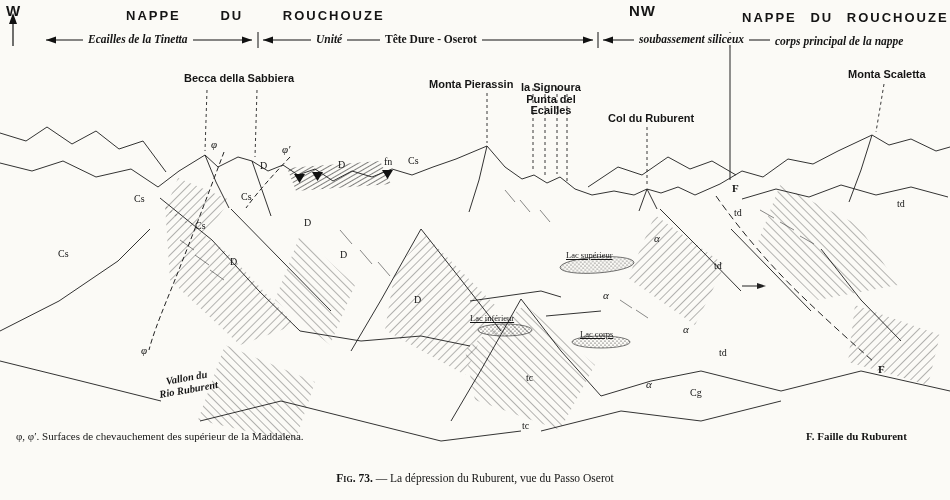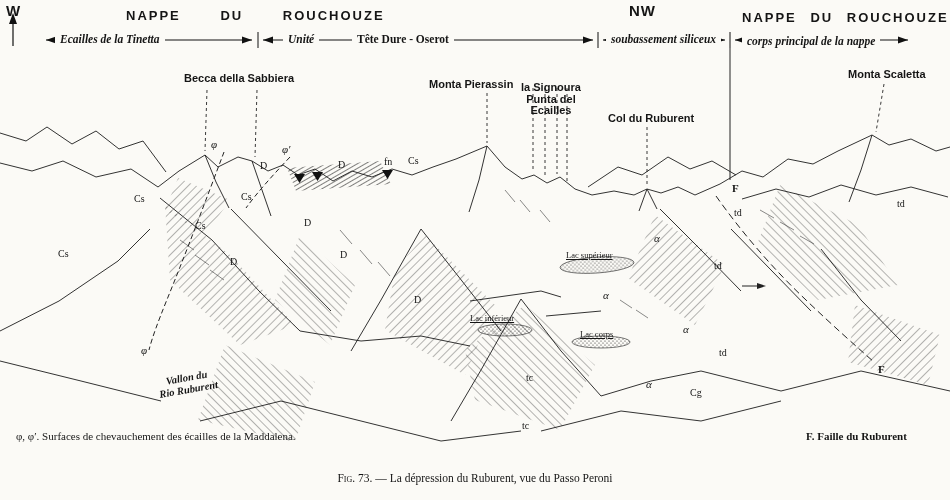--- a/index.html
+++ b/index.html
@@ -11,37 +11,38 @@
   }
   .art { position:absolute; left:0; top:0; }
   .abs { position:absolute; white-space:nowrap; }
   .compass { font:700 15px "Liberation Sans", sans-serif; letter-spacing:1px; }
   .hdr  { font:700 13px "Liberation Sans", sans-serif; letter-spacing:2px; }
   .hdr-left  { word-spacing:34px; }
   .hdr-right { word-spacing:8px; }
   .span-lbl {
     background:#fbfaf6; padding:0 5px;
     font:italic 700 11.5px "Liberation Serif", serif;
+    margin-left:28px;
   }
   .span-lbl.roman { font-style:normal; }
   .peak { font:700 11px "Liberation Sans", sans-serif; }
   .peak-multi { text-align:center; line-height:11.5px;margin-top:32px; }
   .lake { font:400 8.5px "Liberation Serif", serif;text-decoration:underline; }
   .vallon {
     font:italic 700 10.5px "Liberation Serif", serif;
     transform:rotate(-10deg); text-align:center; line-height:12px;
   }
   .u { position:absolute; font:10px "Liberation Serif", serif; }
   .u.i { font-style:italic; font-size:11px; }
   .u.f { font-weight:700; font-size:11px; }
   .legend { font:11px "Liberation Serif", serif; }
   .legend-right { font-weight:700; }
   .caption { position:absolute; left:0; width:100%; text-align:center;
              font:11.5px "Liberation Serif", serif; }
-  .caption .fig { font-variant:small-caps; font-weight:400; }
+  .caption .fig { font-variant:small-caps; font-weight:700; }
 </style>
 </head>
 <body>
 
 <div class="stage">
 
   <svg class="art" width="950" height="500" viewBox="0 0 950 500">
     <defs>
       <pattern id="h1" width="6" height="6" patternUnits="userSpaceOnUse" patternTransform="rotate(45)">
         <line x1="0" y1="0" x2="0" y2="6" stroke="#2a2a2a" stroke-width="0.7"></line>
@@ -227,21 +228,21 @@
   <span class="u i" style="left:654px;top:232px">α</span>
   <span class="u i" style="left:603px;top:289px">α</span>
   <span class="u i" style="left:683px;top:323px">α</span>
   <span class="u i" style="left:646px;top:378px">α</span>
   <span class="u" style="left:526px;top:372px">tc</span>
   <span class="u" style="left:522px;top:420px">tc</span>
   <span class="u" style="left:690px;top:387px">Cg</span>
   <span class="u f" style="left:732px;top:182px">F</span>
   <span class="u f" style="left:878px;top:363px">F</span>
 
-  <div class="abs legend" style="left:16px;top:430px">φ, φ′. Surfaces de chevauchement des écailles de la Maddalena.</div>
+  <div class="abs legend" style="left:16px;top:430px">φ, φ′. Surfaces de chevauchement des supérieur de la Maddalena.</div>
   <div class="abs legend legend-right" style="left:806px;top:430px">F. Faille du Ruburent</div>
 
   <div class="caption" style="top:472px">
     <span class="fig">Fig. 73.</span>
-    <span>— La dépression du Ruburent, vue du Passo Peroni</span>
+    <span>— La dépression du Ruburent, vue du Passo Oserot</span>
   </div>
 
 </div>
 
 </body></html>

